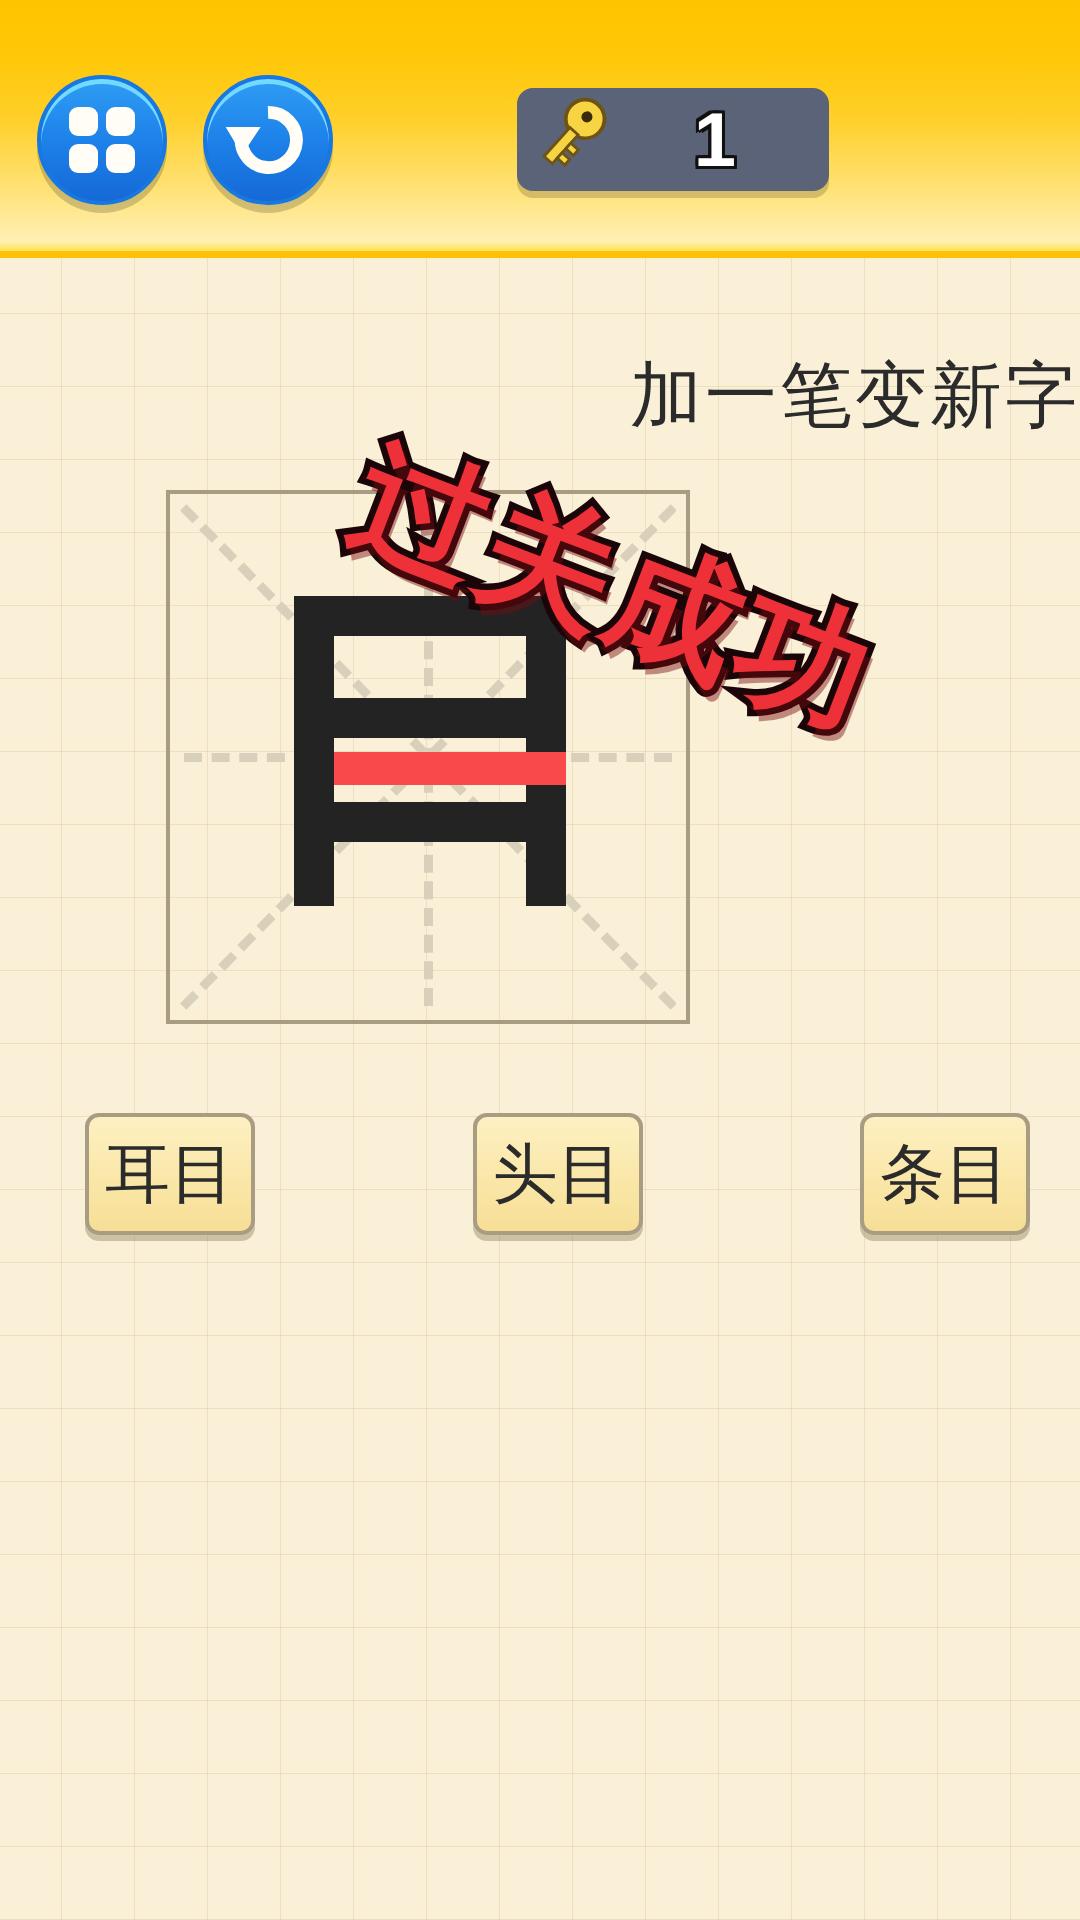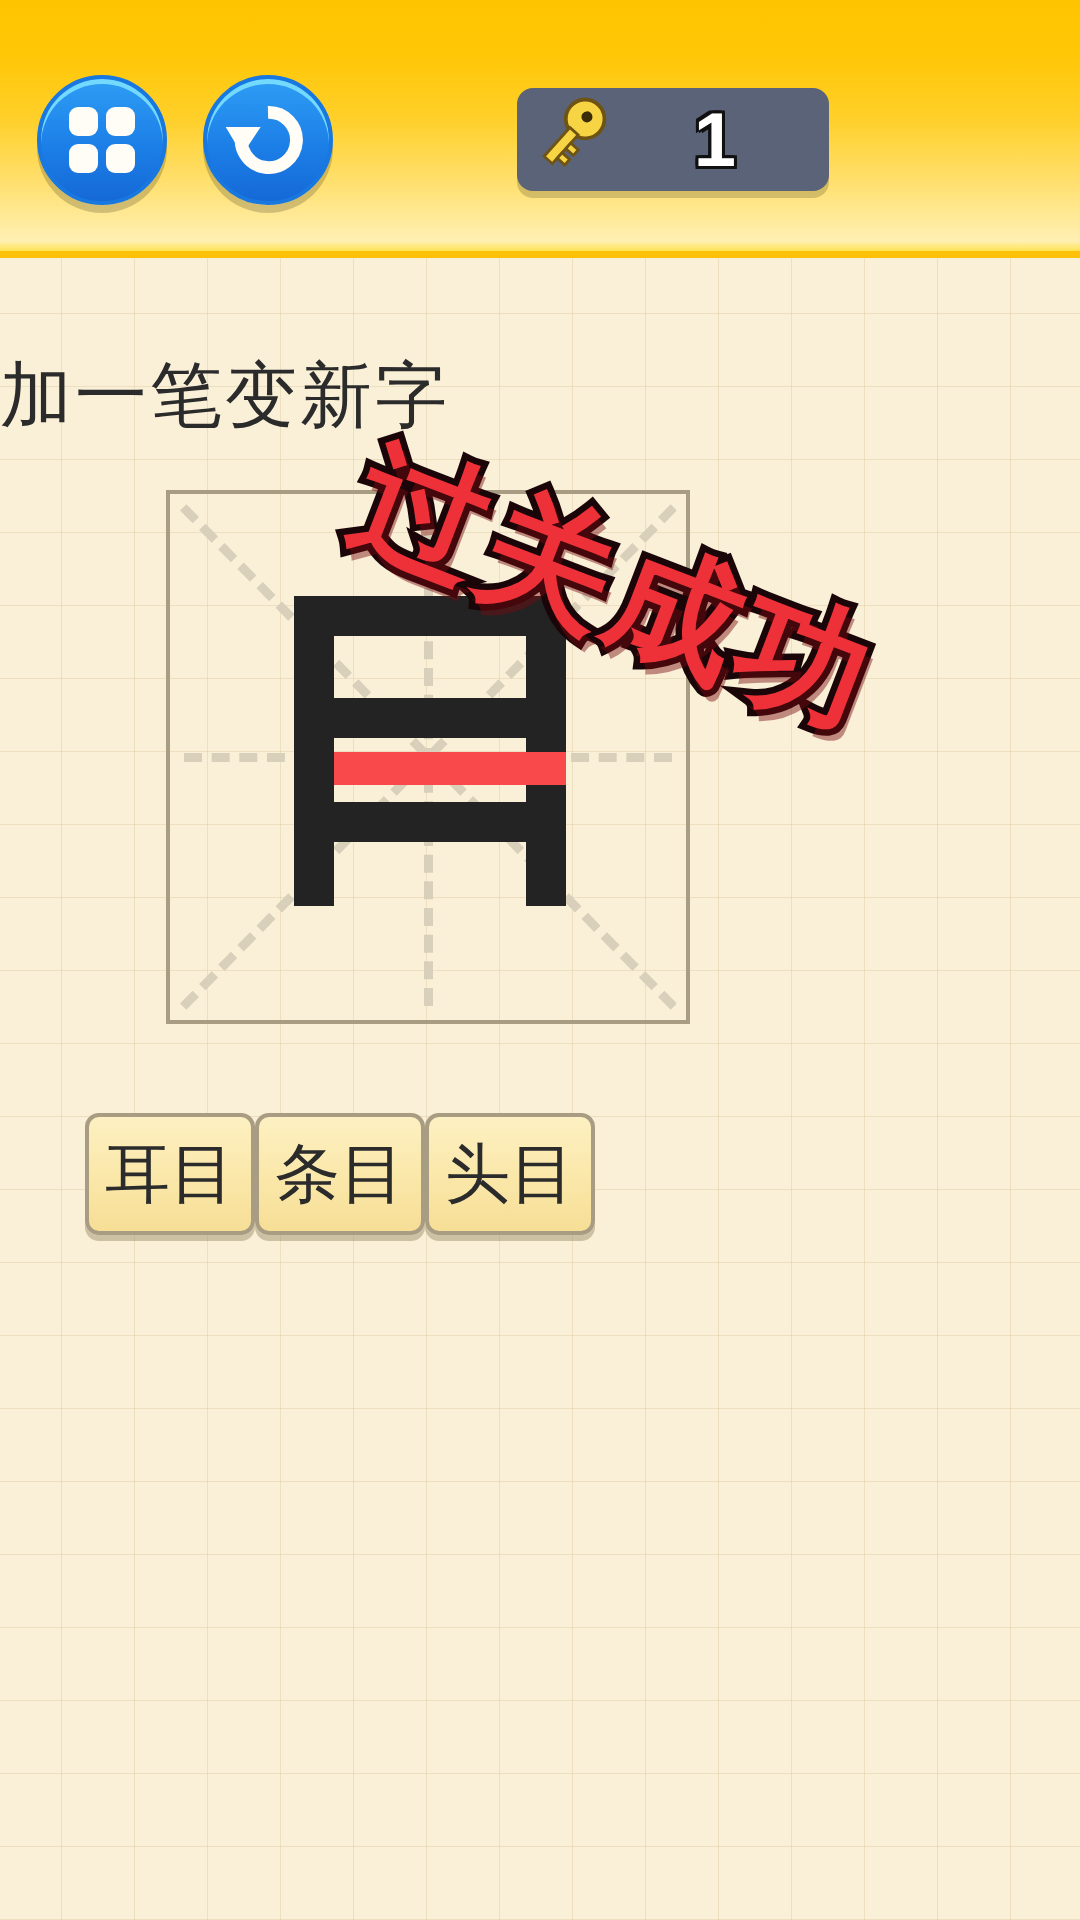--- a/index.html
+++ b/index.html
@@ -107,21 +107,21 @@
     background-size: 73px 73px;
     background-position: -12px -18px;
     overflow: hidden;
   }
 
   .stage-title {
     position: absolute;
     left: 0;
     top: 90px;
     width: 1080px;
-    text-align: left;
+    text-align: right;
     font-size: 72px;
     font-weight: 500;
     letter-spacing: 3px;
     color: #2B2B2B;
   }
 
   
   .char-box {
     position: absolute;
     left: 166px;
@@ -196,21 +196,21 @@
 
   
   .answers {
     position: absolute;
     left: 50px;
     top: 855px;
     width: 980px;
   }
   .answer-row {
     display: flex;
-    justify-content: flex-start;
+    justify-content: space-between;
     margin-bottom: 24px;
     padding-left: 35px;
   }
   .answer-btn {
     width: 170px;
     height: 122px;
     border-radius: 14px;
     background: linear-gradient(180deg, #FDF0C2 0%, #FAE7A8 55%, #F6DE96 100%);
     border: 4px solid #A89C82;
     box-shadow: 0 6px 0 rgba(150,135,100,0.45);
@@ -294,21 +294,21 @@
 
       <div class="stroke added" style="left:168px; top:262px; width:232px; height:33px;"></div>
     </div>
 
     <div class="success-stamp">过关成功</div>
 
     <div class="answers">
 
       <div class="answer-row">
         <div class="answer-btn">耳目</div>
+        <div class="answer-btn">头目</div>
         <div class="answer-btn">条目</div>
-        <div class="answer-btn">头目</div>
       </div>
 
 
     </div>
 
   </div>
 </div>
 
 </body></html>

